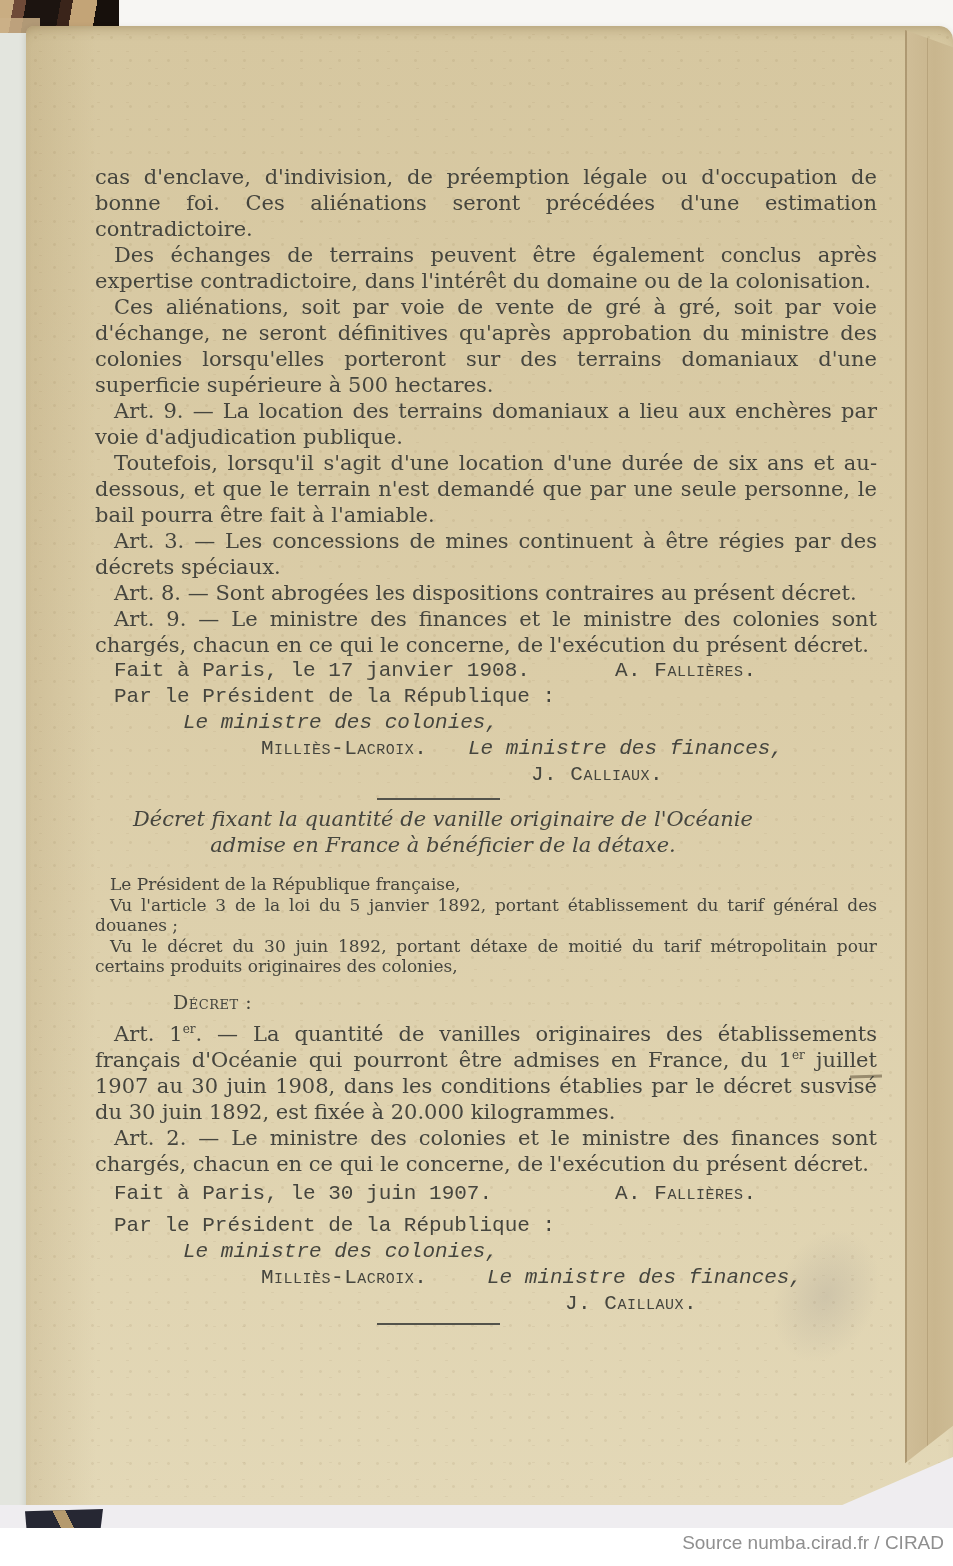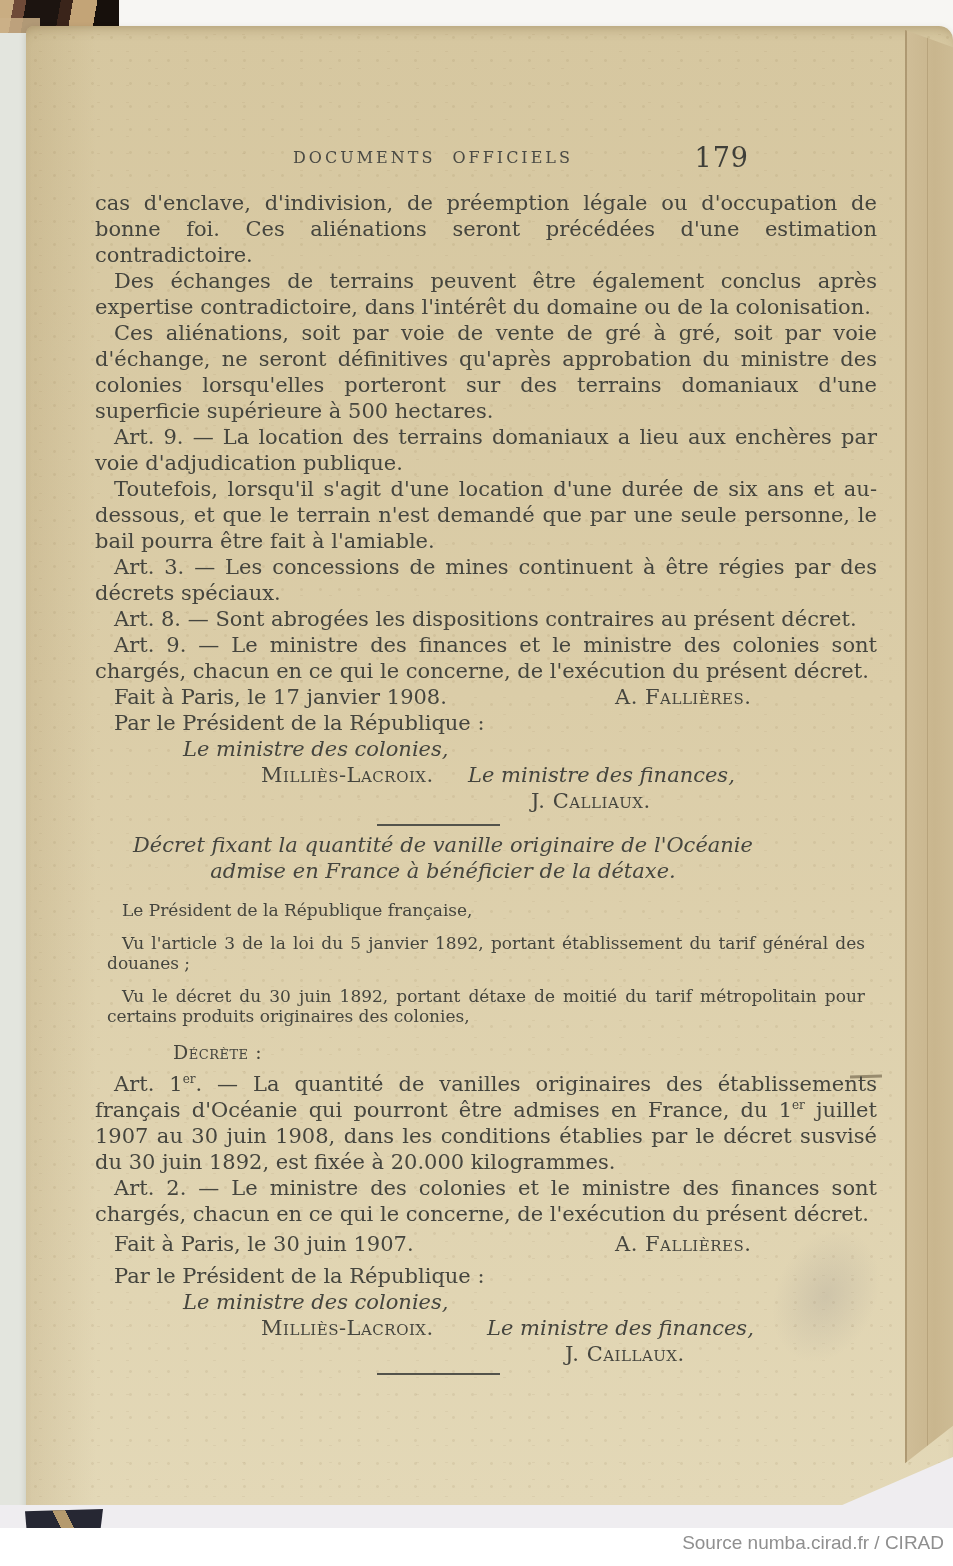--- a/index.html
+++ b/index.html
@@ -48,39 +48,39 @@
   .running-head{display:block;text-align:center;transform:translateX(-53px);
     font-size:16px;letter-spacing:3px;word-spacing:9px;color:#4a4a44;}
   .page-num{position:absolute;right:128px;top:-6px;font-size:27px;letter-spacing:1px;color:#3f3f39;}
 
   .body-text{margin-top:16px;font-size:21px;line-height:26px;text-align:justify;}
   .body-text p{margin:0;}
   .ind{text-indent:19px;}
   .sc{font-variant:small-caps;letter-spacing:.5px;}
   .sup{font-size:12px;vertical-align:super;line-height:0;}
 
-  .sig-row{position:relative;height:26px;}
+  .sig-row{position:relative;height:26px;font-family:Liberation Mono, monospace;}
   .sig-date{display:inline-block;text-indent:19px;}
   .sig-president{position:absolute;left:520px;top:0;}
   .sig-by{text-indent:19px;}
   .sig-colonies-title{margin-left:88px;font-style:italic;}
   .sig-colonies-name{margin-left:166px;}
   .sig-finances-title1{position:absolute;left:373px;top:0;font-style:italic;}
   .sig-finances-name1{margin-left:436px;}
   .sig-finances-title2{position:absolute;left:392px;top:0;font-style:italic;}
   .sig-finances-name2{margin-left:470px;}
 
   .rule{width:123px;height:2px;background:#53534b;margin:10px 0 6px 282px;border:0;}
   .rule2{margin-top:6px;}
 
   .decree-title{margin-top:4px;font-style:italic;font-size:21px;line-height:26px;text-align:center;}
   .decree-title .line{display:block;transform:translateX(-43px);}
 
   .preamble{margin-top:16px;font-size:17px;line-height:20.5px;text-align:justify;}
-  .preamble p{margin:12px;text-indent:15px;}
+  .preamble p{margin:0;text-indent:15px;}
   .decrete{margin-top:14px;height:26px;font-size:19px;}
   .decrete span{margin-left:78px;}
 
   .arts{margin-top:4px;}
   .sig2-gap{margin-top:6px;}
 
   
   .footer-bar{position:absolute;left:0;bottom:0;width:953px;height:38px;background:#ffffff;}
   .footer-text{position:absolute;right:9px;top:1px;font-family:"Liberation Sans", sans-serif;
     font-size:19px;line-height:28px;color:#8f8f8f;}
@@ -93,24 +93,20 @@
   <div class="binding-top"></div>
 
   <div class="page">
     <div class="edge-strip"></div>
     <div class="corner-cut"></div>
     <div class="margin-dash"></div>
     <div class="smudge"></div>
 
     <div class="text-block">
 
-      <div class="running-row">
-        <span class="running-head">DOCUMENTS OFFICIELS</span>
-        <span class="page-num">179</span>
-      </div>
 
       <div class="body-text">
         <p>cas d'enclave, d'indivision, de préemption légale ou d'occupation de bonne foi. Ces aliénations seront précédées d'une estimation contradictoire.</p>
         <p class="ind">Des échanges de terrains peuvent être également conclus après expertise contradictoire, dans l'intérêt du domaine ou de la colonisation.</p>
         <p class="ind">Ces aliénations, soit par voie de vente de gré à gré, soit par voie d'échange, ne seront définitives qu'après approbation du ministre des colonies lorsqu'elles porteront sur des terrains domaniaux d'une superficie supérieure à 500 hectares.</p>
         <p class="ind">Art. 9. — La location des terrains domaniaux a lieu aux enchères par voie d'adjudication publique.</p>
         <p class="ind">Toutefois, lorsqu'il s'agit d'une location d'une durée de six ans et au-dessous, et que le terrain n'est demandé que par une seule personne, le bail pourra être fait à l'amiable.</p>
         <p class="ind">Art. 3. — Les concessions de mines continuent à être régies par des décrets spéciaux.</p>
         <p class="ind">Art. 8. — Sont abrogées les dispositions contraires au présent décret.</p>
         <p class="ind">Art. 9. — Le ministre des finances et le ministre des colonies sont chargés, chacun en ce qui le concerne, de l'exécution du présent décret.</p>
@@ -139,21 +135,21 @@
         <span class="line">admise en France à bénéficier de la détaxe.</span>
       </div>
 
       <div class="preamble">
         <p>Le Président de la République française,</p>
         <p>Vu l'article 3 de la loi du 5 janvier 1892, portant établissement du tarif général des douanes ;</p>
         <p>Vu le décret du 30 juin 1892, portant détaxe de moitié du tarif métropolitain pour certains produits originaires des colonies,</p>
       </div>
 
       <div class="decrete">
-        <span class="sc">Décrète :</span>
+        <span class="sc">Décret :</span>
       </div>
 
       <div class="body-text arts">
         <p class="ind"><span>Art. 1</span><span class="sup">er</span><span>. — La quantité de vanilles originaires des établissements français d'Océanie qui pourront être admises en France, du 1</span><span class="sup">er</span><span> juillet 1907 au 30 juin 1908, dans les conditions établies par le décret susvisé du 30 juin 1892, est fixée à 20.000 kilogrammes.</span></p>
         <p class="ind">Art. 2. — Le ministre des colonies et le ministre des finances sont chargés, chacun en ce qui le concerne, de l'exécution du présent décret.</p>
 
         <div class="sig-row" style="margin-top:4px;">
           <span class="sig-date">Fait à Paris, le 30 juin 1907.</span>
           <span class="sig-president sc">A. Fallières.</span>
         </div>

